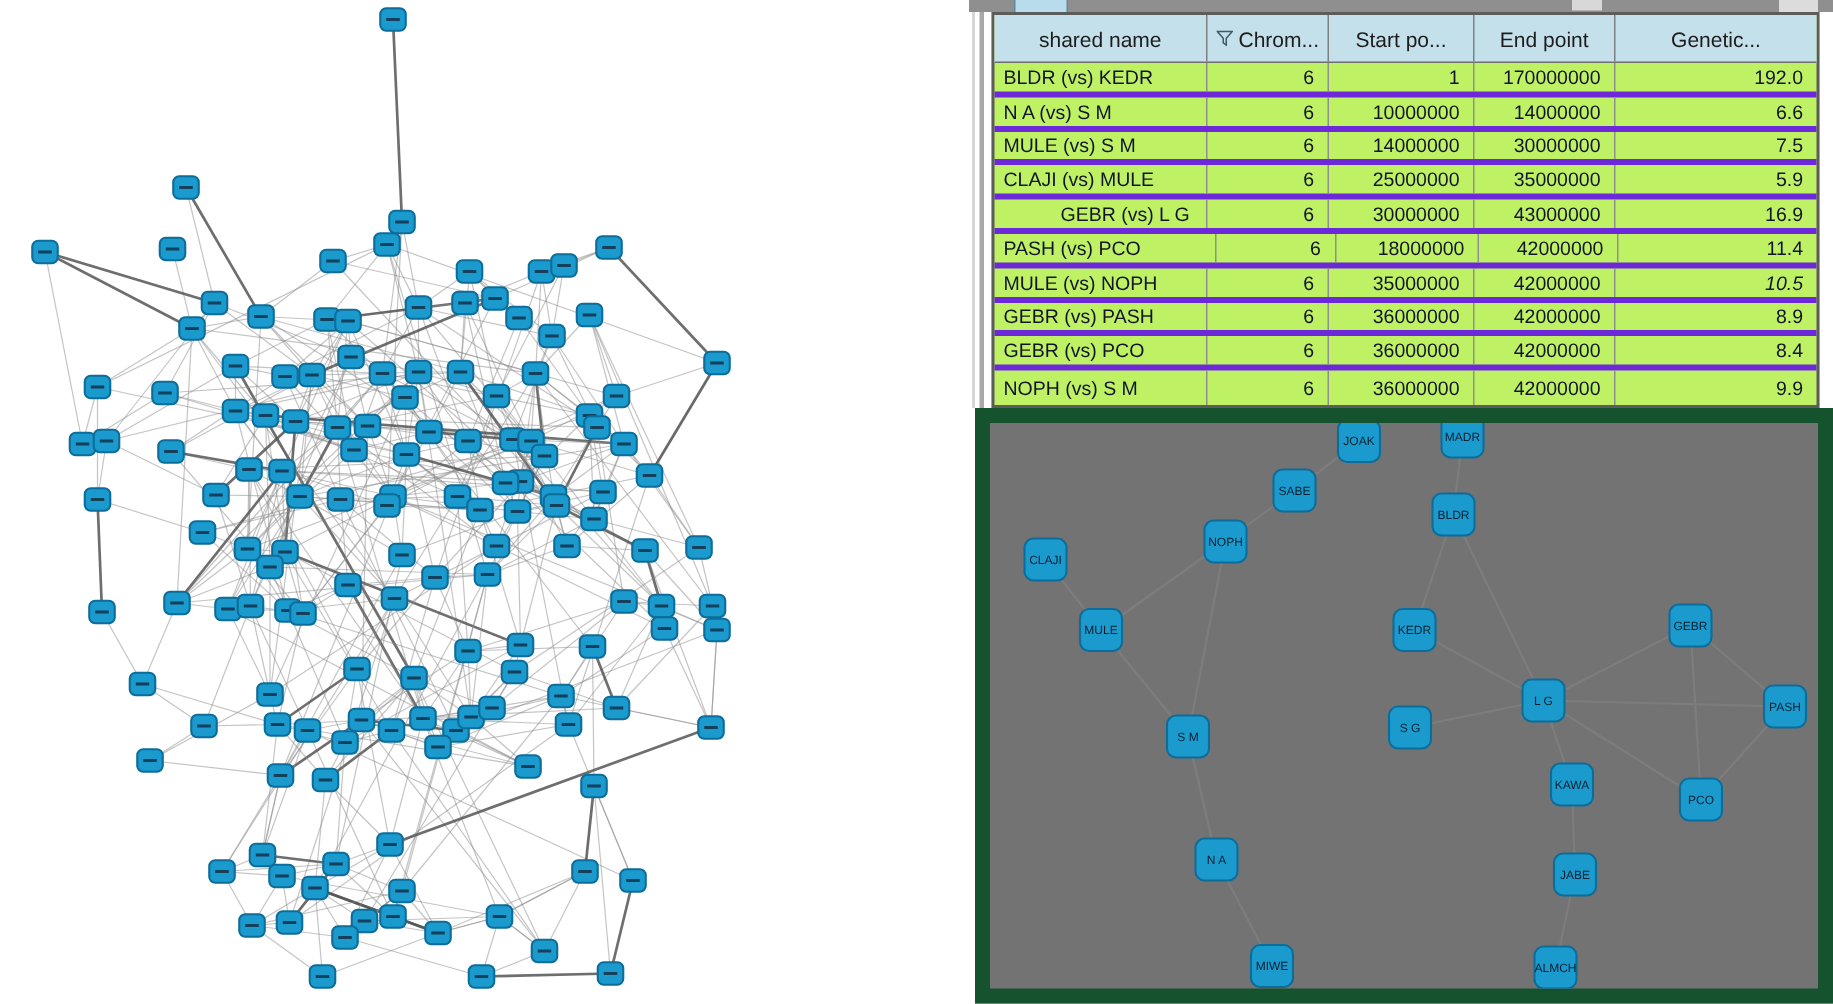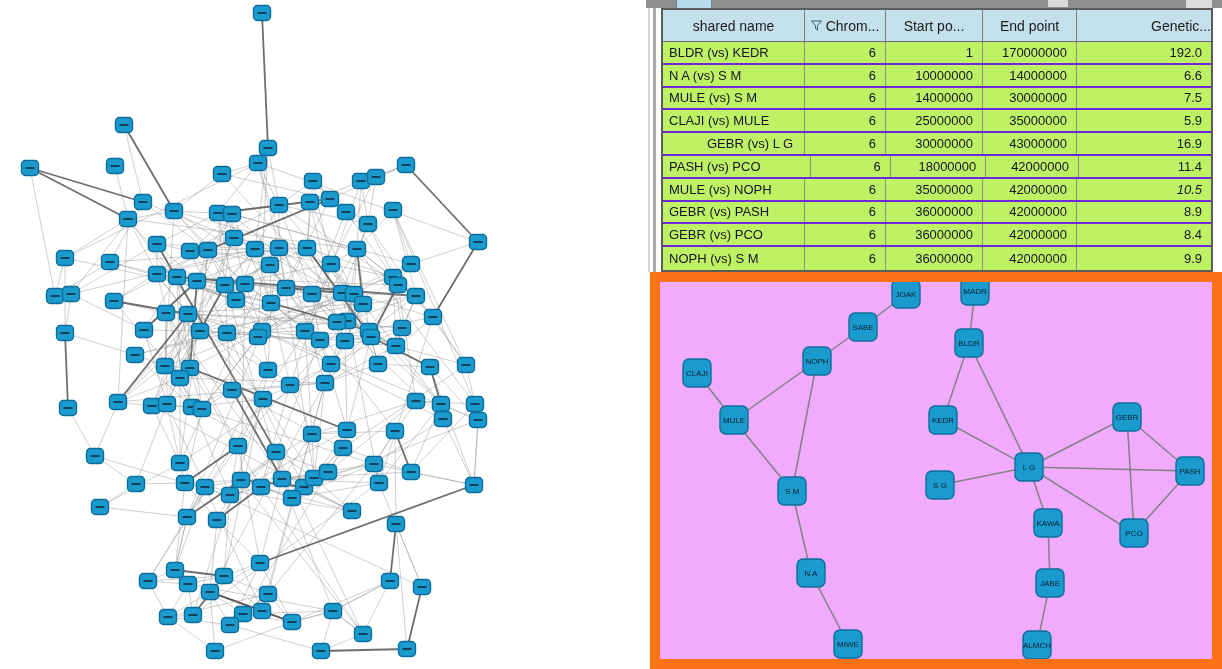--- a/index.html
+++ b/index.html
@@ -24,33 +24,33 @@
     position:absolute;left:661px;top:8px;width:548px;
     border:2px solid #5c5c5c;background:#bef264;box-sizing:content-box;
   }
   .thead{display:flex;height:31px;border-bottom:1px solid #6e6e6e;}
   .th{
     display:flex;align-items:center;justify-content:center;gap:4px;
     font-size:14px;color:#1c1c1c;border-right:1px solid #7f7f7f;box-sizing:border-box;
     overflow:hidden;white-space:nowrap;
   }
   .th:last-child{border-right:none;}
-  .trow{display:flex;height:22.8px;border-bottom:2px solid #6d28d9;box-sizing:border-box;}
+  .trow{display:flex;height:22.8px;border-bottom:4px solid #6d28d9;box-sizing:border-box;}
   .trow:last-child{border-bottom:none;}
   .td{
     font-size:13px;color:#141428;display:flex;align-items:center;
     border-right:1px solid #8f8f8f;box-sizing:border-box;overflow:hidden;white-space:nowrap;
   }
   .td:last-child{border-right:none;}
   .td.left{justify-content:flex-start;padding-left:6px;}
   .td.right{justify-content:flex-end;padding-right:9px;}
   
   #net-panel{
     position:absolute;left:650px;top:272px;width:572px;height:397px;
-    border:10px solid #f97316;box-sizing:border-box;background:#f0abfc;
+    border:10px solid #14532d;box-sizing:border-box;background:#737373;
   }
   #right-net{position:absolute;left:0;top:0;}
   .node-label{font-family:"Liberation Sans",sans-serif;}
 </style>
 </head>
 <body>
 
 <div id="left-panel">
   <svg id="left-net" width="646" height="669">
       <line x1="115" y1="166" x2="128" y2="219" stroke="#8a8a8a" stroke-width="0.8" stroke-opacity="0.5"></line>
@@ -1228,21 +1228,21 @@
           <path d="M0.5,1 L10.5,1 L6.5,5.5 L6.5,10 L4.5,8.5 L4.5,5.5 Z" fill="none" stroke="#3c5a6a" stroke-width="1"></path>
         </svg>
         <span>Chrom...</span>
       </div>
       <div class="th" style="width: 97px;">
         <span>Start po...</span>
       </div>
       <div class="th" style="width: 94px;">
         <span>End point</span>
       </div>
-      <div class="th" style="width: 134px; justify-content: flex-end;">
+      <div class="th" style="width: 134px;">
         <span>Genetic...</span>
       </div>
     </div>
   <div id="tbody">
       <div class="trow">
         <div class="td left" style="width: 142px;">BLDR (vs) KEDR</div>
         <div class="td right" style="width: 81px;">6</div>
         <div class="td right" style="width: 97px;">1</div>
         <div class="td right" style="width: 94px;">170000000</div>
         <div class="td right" style="width: 134px;">192.0</div>

